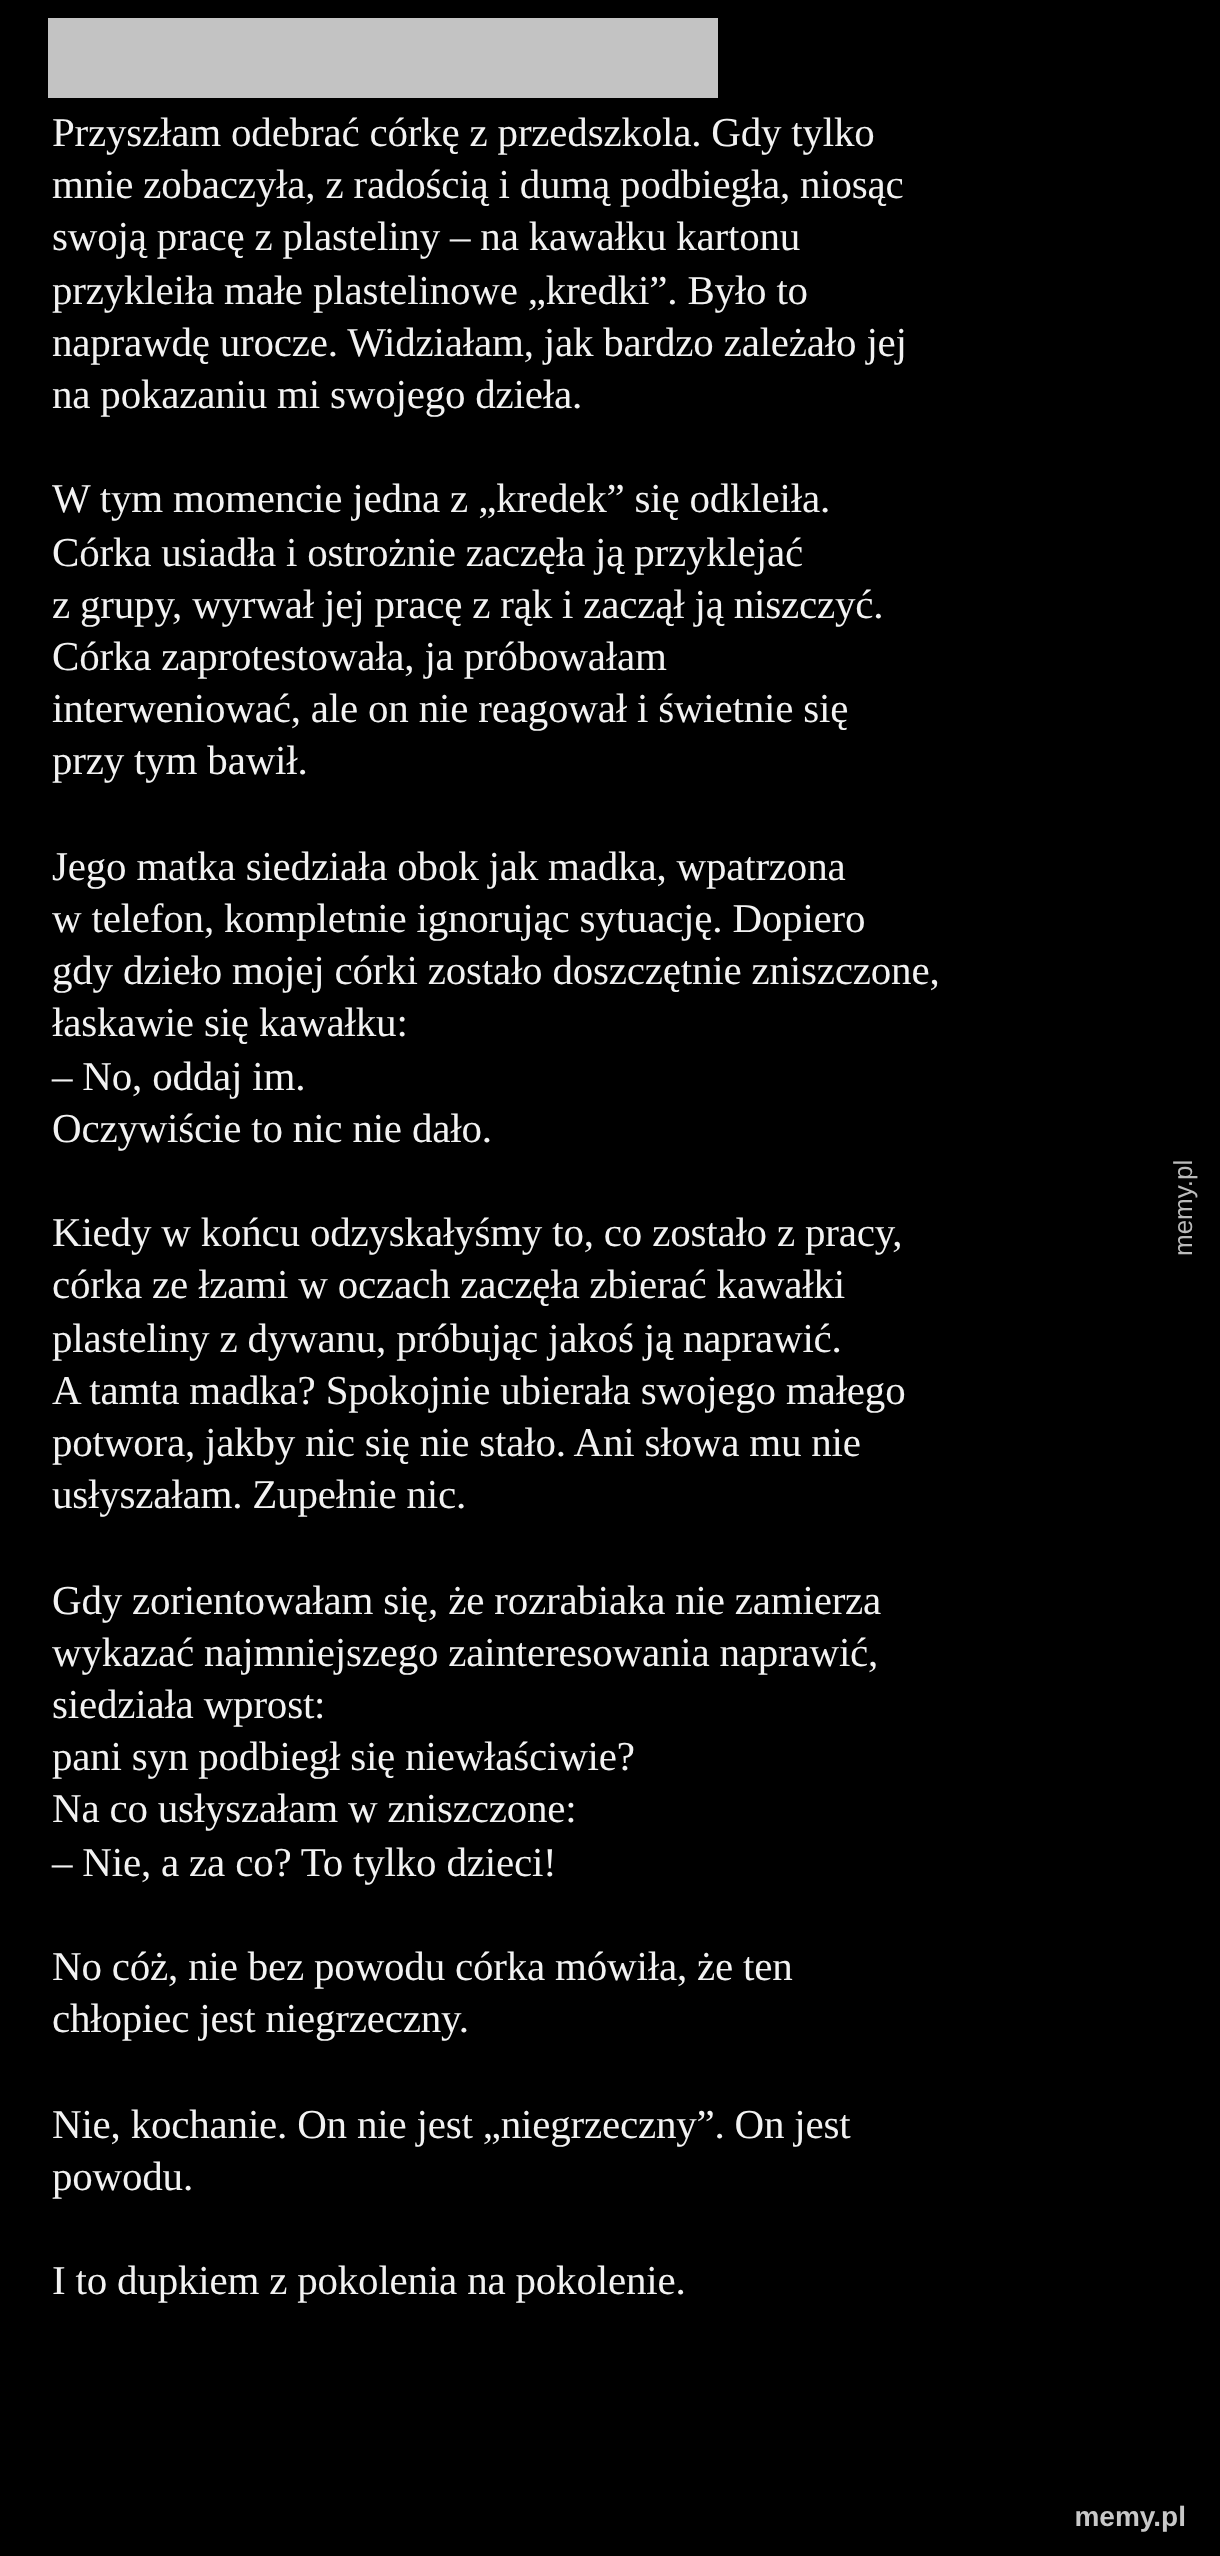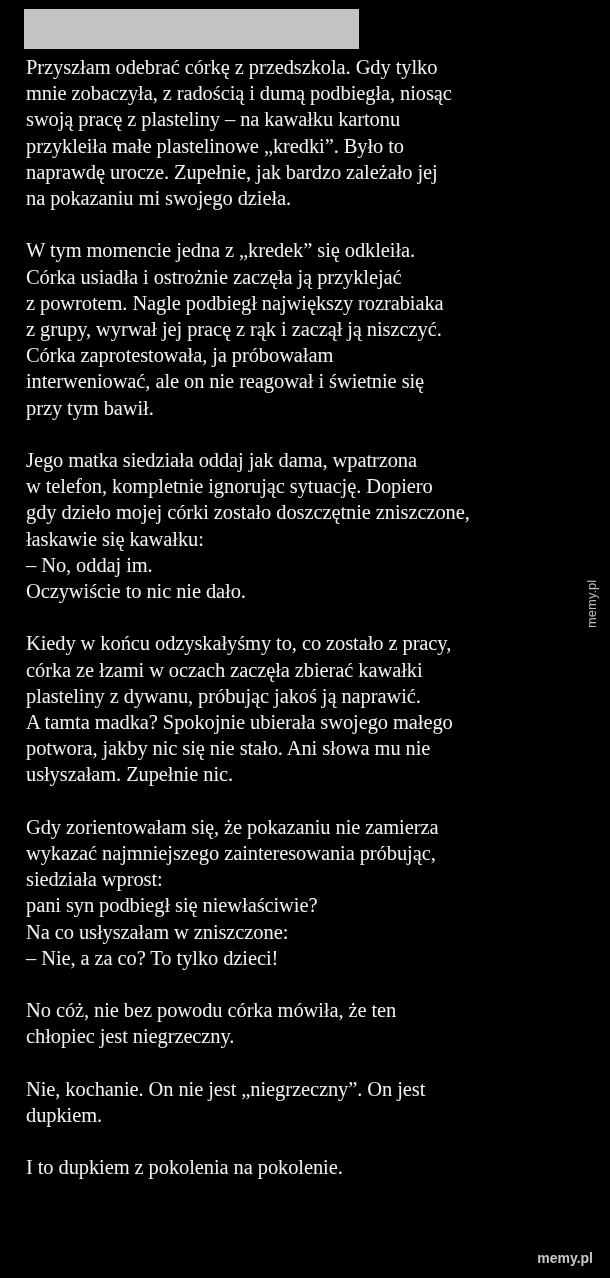--- a/index.html
+++ b/index.html
@@ -17,63 +17,62 @@
 <body>
 
 <div class="redact"></div>
 
 <div class="text" id="story">
     <div class="para">
       <span class="line">Przyszłam odebrać córkę z przedszkola. Gdy tylko</span>
       <span class="line">mnie zobaczyła, z radością i dumą podbiegła, niosąc</span>
       <span class="line">swoją pracę z plasteliny – na kawałku kartonu</span>
       <span class="line">przykleiła małe plastelinowe „kredki”. Było to</span>
-      <span class="line">naprawdę urocze. Zupełnie, jak bardzo zależało jej</span>
+      <span class="line">naprawdę urocze. Widziałam, jak bardzo zależało jej</span>
       <span class="line">na pokazaniu mi swojego dzieła.</span>
     </div>
     <div class="para">
       <span class="line">W tym momencie jedna z „kredek” się odkleiła.</span>
       <span class="line">Córka usiadła i ostrożnie zaczęła ją przyklejać</span>
-      <span class="line"> z powrotem. Nagle podbiegł największy rozrabiaka</span>
       <span class="line"> z grupy, wyrwał jej pracę z rąk i zaczął ją niszczyć.</span>
       <span class="line">Córka zaprotestowała, ja próbowałam</span>
       <span class="line">interweniować, ale on nie reagował i świetnie się</span>
       <span class="line">przy tym bawił.</span>
     </div>
     <div class="para">
-      <span class="line">Jego matka siedziała oddaj jak dama, wpatrzona</span>
+      <span class="line">Jego matka siedziała obok jak madka, wpatrzona</span>
       <span class="line"> w telefon, kompletnie ignorując sytuację. Dopiero</span>
       <span class="line">gdy dzieło mojej córki zostało doszczętnie zniszczone,</span>
       <span class="line">łaskawie się kawałku:</span>
       <span class="line">– No, oddaj im.</span>
       <span class="line">Oczywiście to nic nie dało.</span>
     </div>
     <div class="para">
       <span class="line">Kiedy w końcu odzyskałyśmy to, co zostało z pracy,</span>
       <span class="line">córka ze łzami w oczach zaczęła zbierać kawałki</span>
       <span class="line">plasteliny z dywanu, próbując jakoś ją naprawić.</span>
       <span class="line"> A tamta madka? Spokojnie ubierała swojego małego</span>
       <span class="line">potwora, jakby nic się nie stało. Ani słowa mu nie</span>
       <span class="line">usłyszałam. Zupełnie nic.</span>
     </div>
     <div class="para">
-      <span class="line">Gdy zorientowałam się, że pokazaniu nie zamierza</span>
-      <span class="line">wykazać najmniejszego zainteresowania próbując,</span>
+      <span class="line">Gdy zorientowałam się, że rozrabiaka nie zamierza</span>
+      <span class="line">wykazać najmniejszego zainteresowania naprawić,</span>
       <span class="line">siedziała wprost:</span>
       <span class="line">pani syn podbiegł się niewłaściwie?</span>
       <span class="line">Na co usłyszałam w zniszczone:</span>
       <span class="line">– Nie, a za co? To tylko dzieci!</span>
     </div>
     <div class="para">
       <span class="line">No cóż, nie bez powodu córka mówiła, że ten</span>
       <span class="line">chłopiec jest niegrzeczny.</span>
     </div>
     <div class="para">
       <span class="line">Nie, kochanie. On nie jest „niegrzeczny”. On jest</span>
-      <span class="line">dupkiem.</span>
+      <span class="line">powodu.</span>
     </div>
     <div class="para">
       <span class="line">I to dupkiem z pokolenia na pokolenie.</span>
     </div>
   </div>
 
 <div class="wm-side">memy.pl</div>
 <div class="wm-bottom">memy.pl</div>
 
 </body></html>

